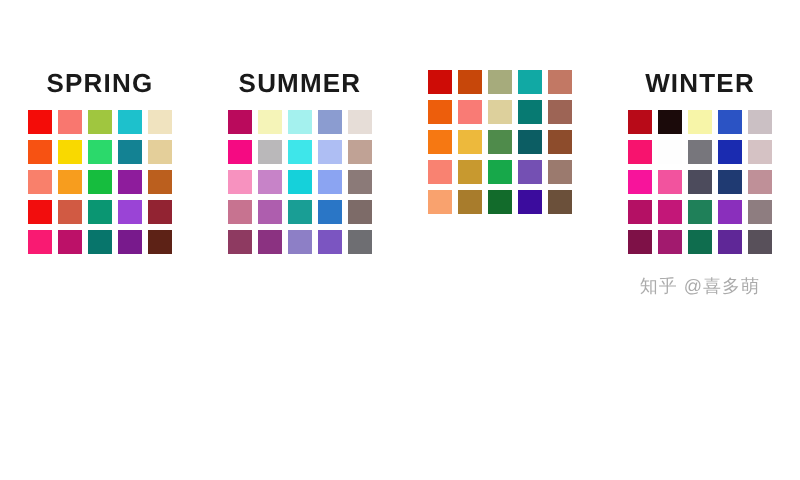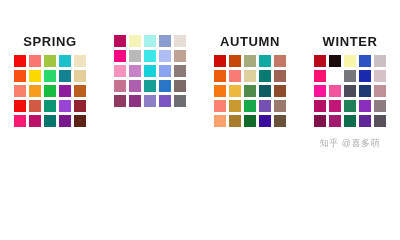--- a/index.html
+++ b/index.html
@@ -100,20 +100,21 @@
         <div class="swatch" style="background-color: rgb(146, 35, 50);"></div>
         <div class="swatch" style="background-color: rgb(249, 26, 114);"></div>
         <div class="swatch" style="background-color: rgb(188, 17, 104);"></div>
         <div class="swatch" style="background-color: rgb(7, 117, 107);"></div>
         <div class="swatch" style="background-color: rgb(120, 26, 140);"></div>
         <div class="swatch" style="background-color: rgb(93, 34, 22);"></div>
       </div>
     </div>
 
     <div class="palette">
+      <div class="palette-title">SUMMER</div>
       <div class="swatch-grid">
         <div class="swatch" style="background-color: rgb(186, 10, 92);"></div>
         <div class="swatch" style="background-color: rgb(245, 244, 184);"></div>
         <div class="swatch" style="background-color: rgb(164, 241, 238);"></div>
         <div class="swatch" style="background-color: rgb(139, 156, 208);"></div>
         <div class="swatch" style="background-color: rgb(230, 221, 215);"></div>
         <div class="swatch" style="background-color: rgb(245, 10, 130);"></div>
         <div class="swatch" style="background-color: rgb(186, 184, 186);"></div>
         <div class="swatch" style="background-color: rgb(62, 230, 234);"></div>
         <div class="swatch" style="background-color: rgb(174, 190, 243);"></div>
@@ -130,21 +131,20 @@
         <div class="swatch" style="background-color: rgb(125, 107, 104);"></div>
         <div class="swatch" style="background-color: rgb(142, 58, 97);"></div>
         <div class="swatch" style="background-color: rgb(139, 50, 129);"></div>
         <div class="swatch" style="background-color: rgb(141, 127, 198);"></div>
         <div class="swatch" style="background-color: rgb(123, 85, 193);"></div>
         <div class="swatch" style="background-color: rgb(110, 110, 114);"></div>
       </div>
     </div>
 
     <div class="palette">
-      <div class="palette-title">AUTUMN</div>
       <div class="swatch-grid">
         <div class="swatch" style="background-color: rgb(206, 12, 6);"></div>
         <div class="swatch" style="background-color: rgb(199, 71, 10);"></div>
         <div class="swatch" style="background-color: rgb(166, 171, 124);"></div>
         <div class="swatch" style="background-color: rgb(17, 169, 164);"></div>
         <div class="swatch" style="background-color: rgb(194, 120, 100);"></div>
         <div class="swatch" style="background-color: rgb(237, 94, 12);"></div>
         <div class="swatch" style="background-color: rgb(249, 123, 117);"></div>
         <div class="swatch" style="background-color: rgb(221, 208, 156);"></div>
         <div class="swatch" style="background-color: rgb(7, 122, 114);"></div>

